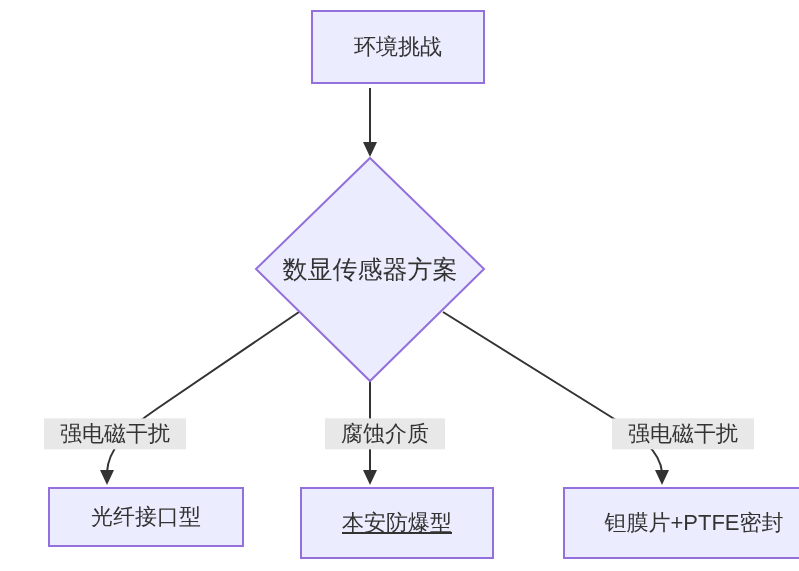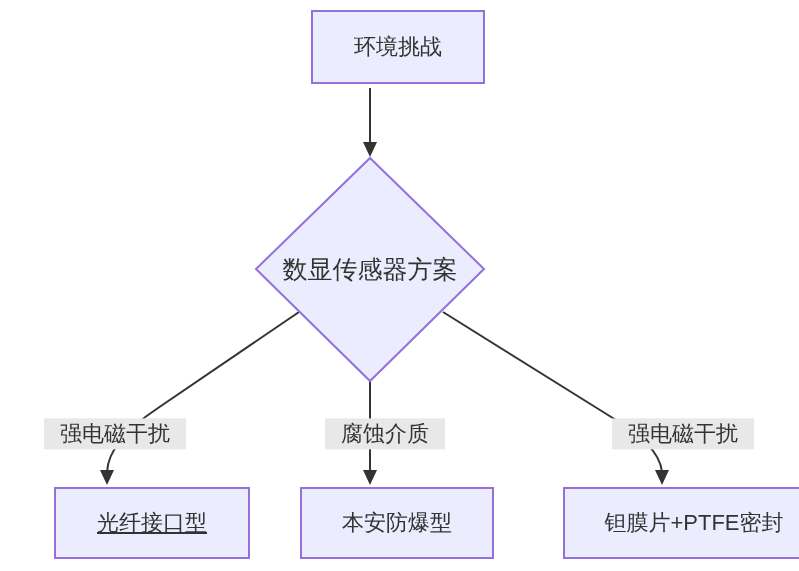--- a/index.html
+++ b/index.html
@@ -105,23 +105,23 @@
     <path class="edge-path" d="M443,312 L608,415 C642,436 660,452 662,472"></path>
     <polygon class="arrowhead" points="655,470 669,470 662,485"></polygon>
 
     <polygon class="diamond-shape" points="370,158 484,269 370,381 256,269"></polygon>
   </svg>
 
   <div class="node" style="left:283px; top:10px; width:174px; height:74px;">环境挑战</div>
 
   <div class="diamond-label">数显传感器方案</div>
 
-  <div class="node" style="left:26px; top:487px; width:196px; height:72px;text-decoration:underline;">光纤接口型</div>
+  <div class="node" style="left:20px; top:487px; width:196px; height:60px;">光纤接口型</div>
 
-  <div class="node" style="left:272px; top:487px; width:194px; height:72px;">本安防爆型</div>
+  <div class="node" style="left:272px; top:487px; width:194px; height:72px;text-decoration:underline;">本安防爆型</div>
 
   <div class="node" style="left:535px; top:487px; width:254px; height:72px;padding-left:8px;">钽膜片+PTFE密封</div>
 
   <div class="edge-label" style="left:115px; top:434px;">强电磁干扰</div>
 
   <div class="edge-label" style="left:385px; top:434px;">腐蚀介质</div>
 
   <div class="edge-label" style="left:683px; top:434px;">强电磁干扰</div>
 
 </div>

